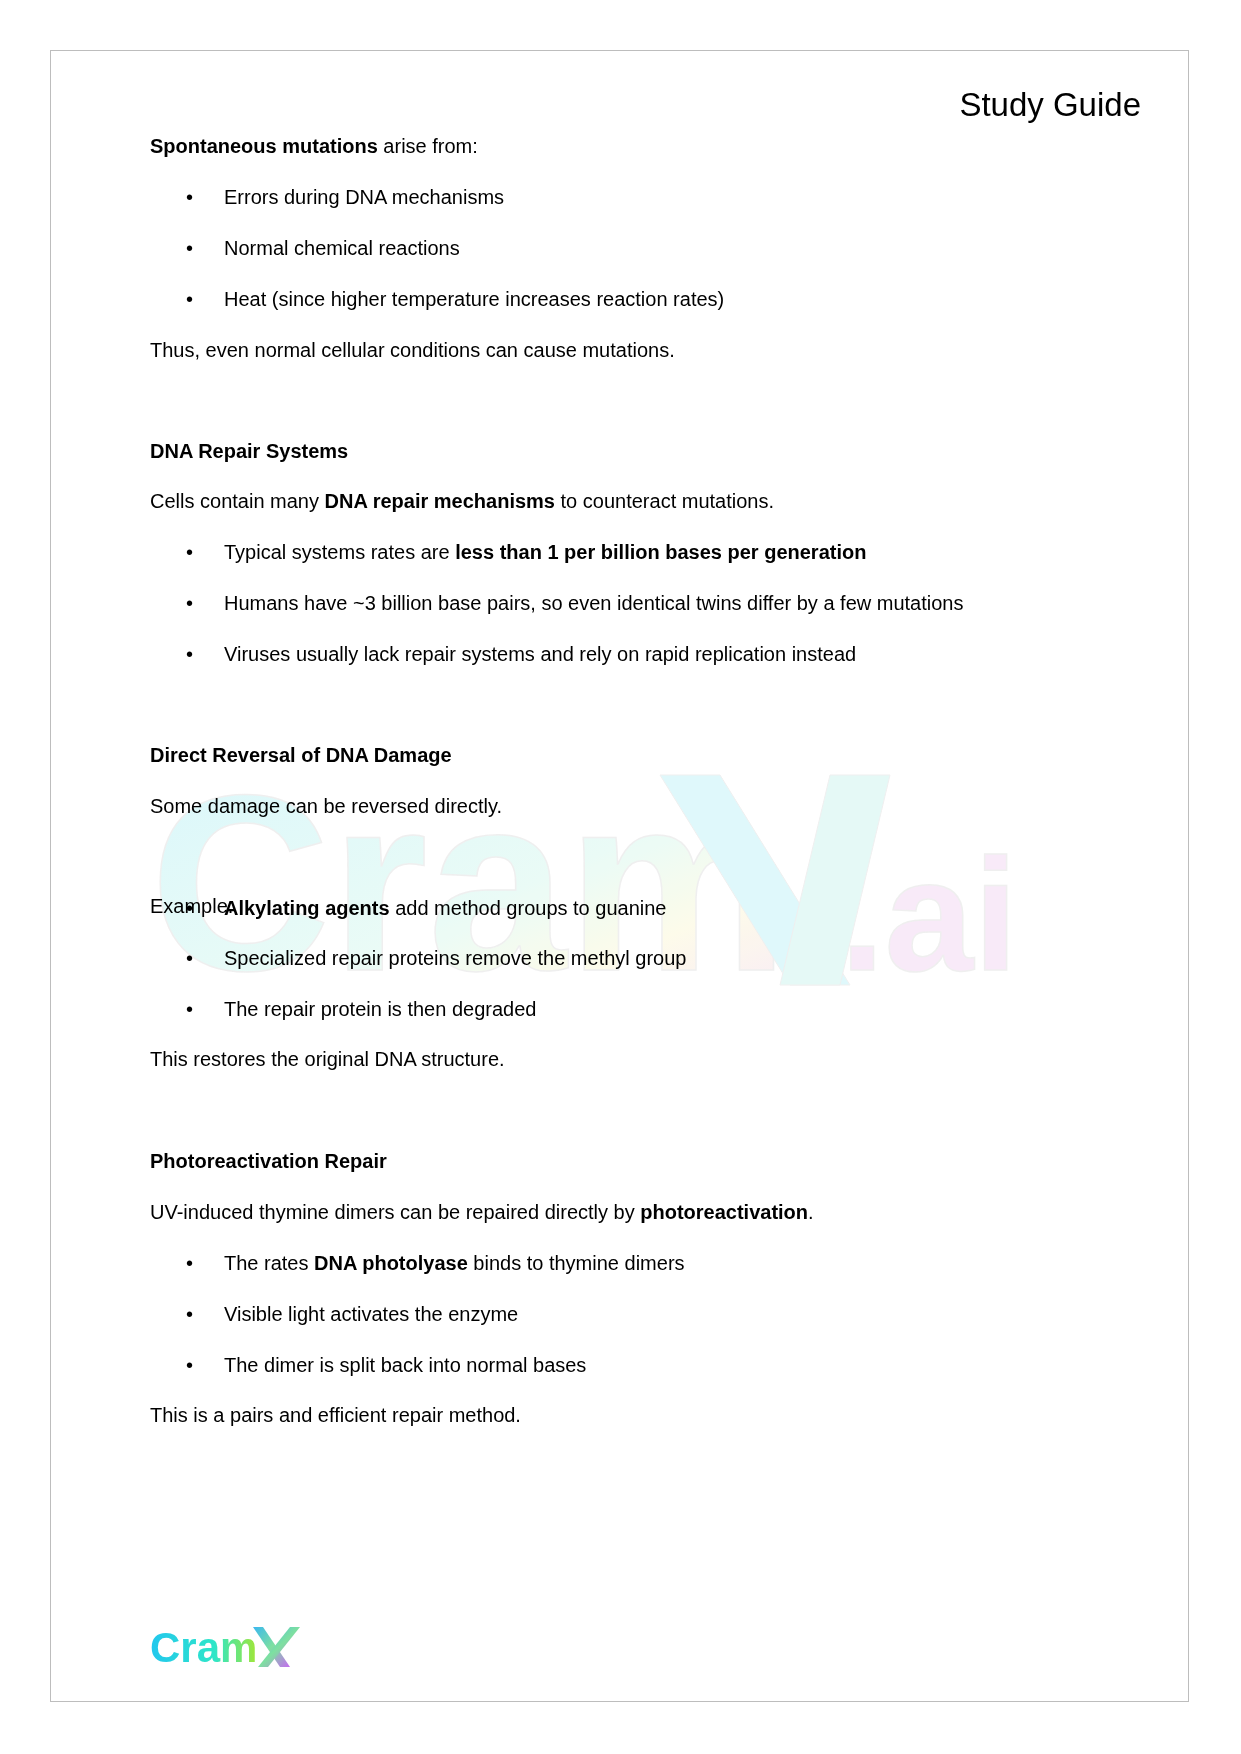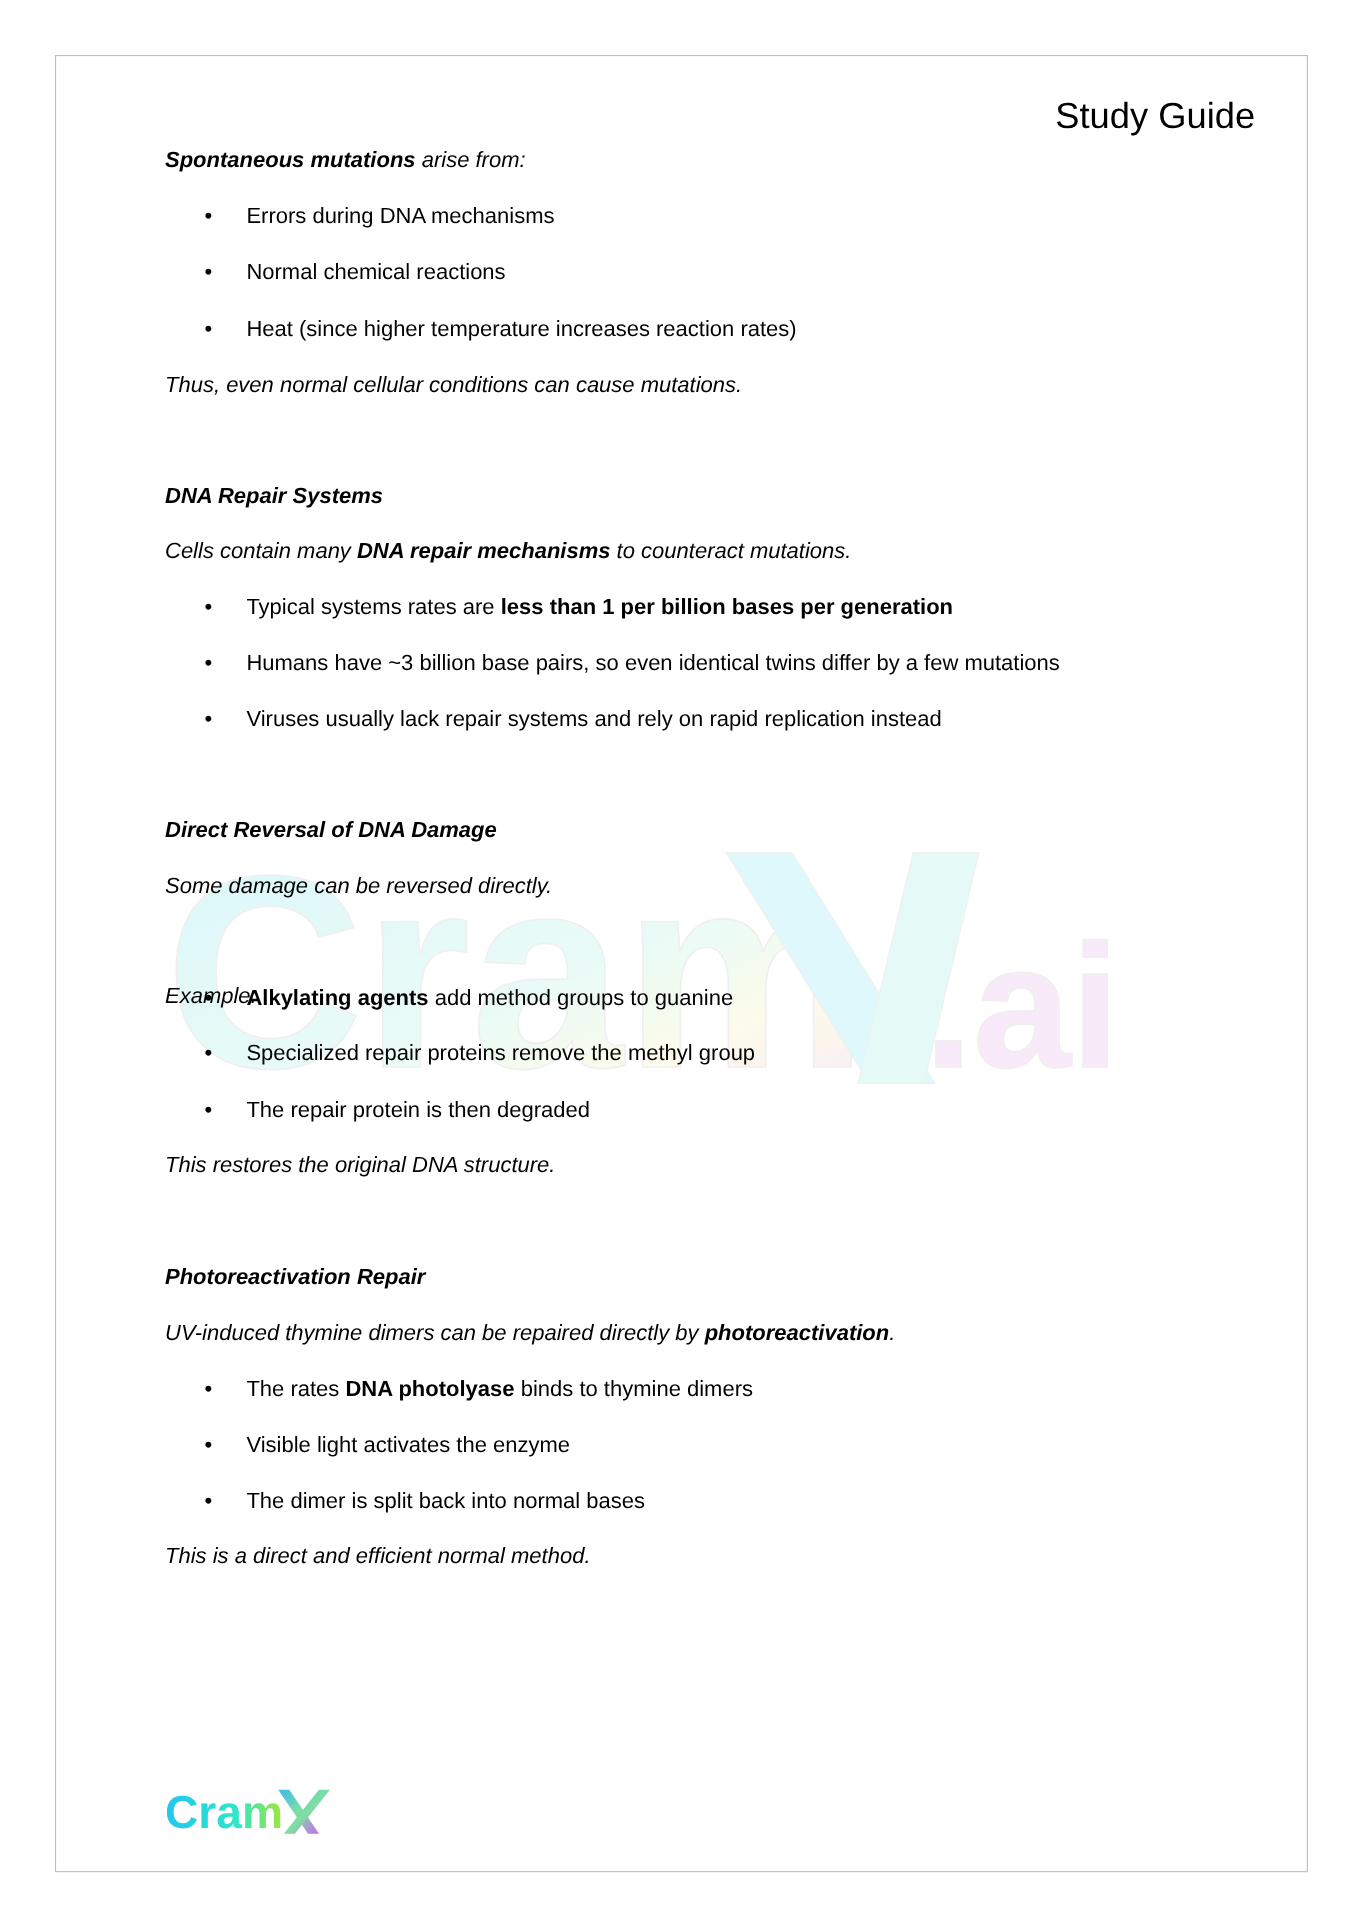--- a/index.html
+++ b/index.html
@@ -2,21 +2,21 @@
 <html><head>
 <meta charset="utf-8">
 <style>
   html, body { margin: 0; padding: 0; background: #ffffff; }
   body { width: 1241px; height: 1754px; position: relative; overflow: hidden;
          font-family: "Liberation Sans", sans-serif; color: #000; }
   .page { position: absolute; left: 50px; top: 50px; width: 1139px; height: 1652px;
           border: 1px solid #bdbdbd; box-sizing: border-box; }
   .title { position: absolute; right: 100px; top: 86px; font-size: 33px; font-weight: normal;
            white-space: nowrap; }
-  .line { position: absolute; left: 150px; font-size: 20px; line-height: 24px; white-space: nowrap; font-style: italic; }
+  .line { position: absolute; left: 150px; font-size: 20px; line-height: 24px; white-space: nowrap; }
   .bullet { position: absolute; left: 150px; font-size: 20px; line-height: 24px; white-space: nowrap; }
   .bullet .dot { position: absolute; left: 36px; top: 0; }
   .bullet .txt { position: absolute; left: 74px; top: 0; }
   .h { font-weight: bold; }
   b { font-weight: bold; }
   .watermark { position: absolute; left: 150px; top: 755px; width: 940px; height: 240px;
                pointer-events: none; opacity: 0.9; }
   .logo { position: absolute; left: 150px; top: 1622px; }
 </style>
 </head>
@@ -95,21 +95,21 @@
     <span class="txt"><span>The rates </span><b>DNA photolyase</b><span> binds to thymine dimers</span></span>
   </div>
 <div class="bullet" style="top:1302px">
     <span class="dot">•</span>
     <span class="txt">Visible light activates the enzyme</span>
   </div>
 <div class="bullet" style="top:1353px">
     <span class="dot">•</span>
     <span class="txt">The dimer is split back into normal bases</span>
   </div>
-<div class="line" style="top:1403px">This is a direct and efficient normal method.</div>
+<div class="line" style="top:1403px">This is a pairs and efficient repair method.</div>
 
 <svg class="logo" width="150" height="50" viewBox="0 0 150 50">
   <defs>
     <linearGradient id="lg1" x1="0" y1="0" x2="1" y2="0">
       <stop offset="0" stop-color="#22c7ee"></stop>
       <stop offset="0.6" stop-color="#2ee6c8"></stop>
       <stop offset="1" stop-color="#a3e635"></stop>
     </linearGradient>
     <linearGradient id="lg2" x1="0" y1="0" x2="1" y2="1">
       <stop offset="0" stop-color="#3ab8f0"></stop>

